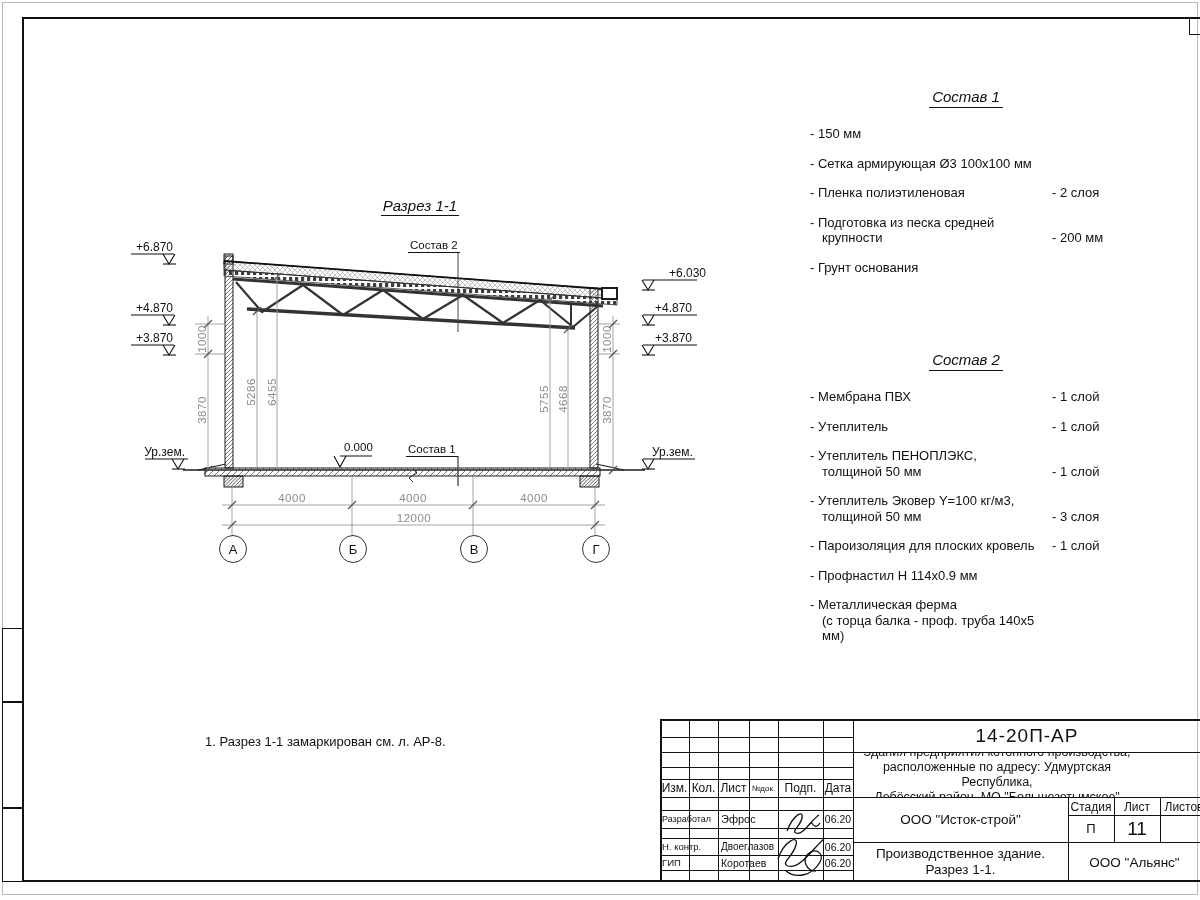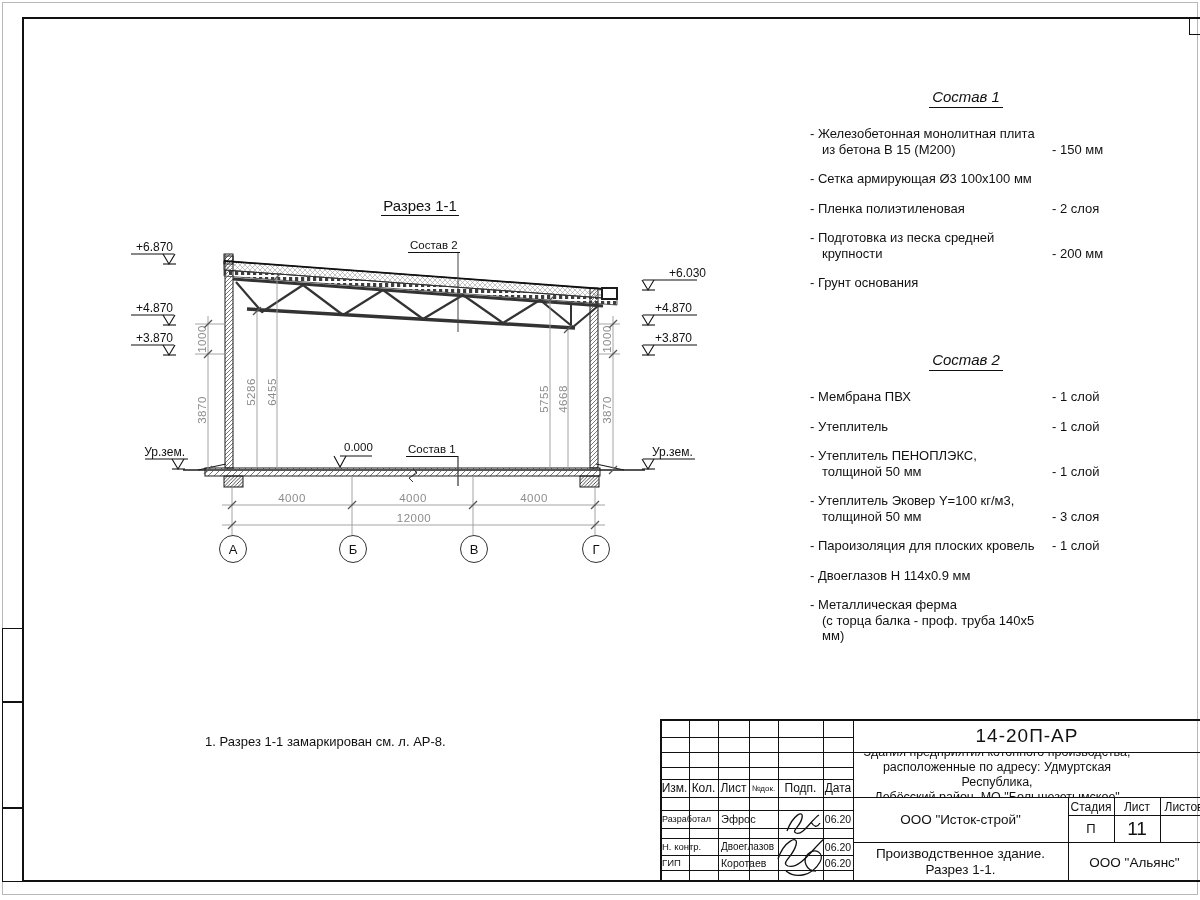--- a/index.html
+++ b/index.html
@@ -150,21 +150,21 @@
     <line x1="228" y1="509" x2="236" y2="501"></line>
       <line x1="348" y1="509" x2="356" y2="501"></line>
     <line x1="469" y1="509" x2="477" y2="501"></line>
       <line x1="591" y1="509" x2="599" y2="501"></line>
     <line x1="228" y1="529" x2="236" y2="521"></line>
       <line x1="591" y1="529" x2="599" y2="521"></line>
   </g>
 </svg>
 
 <div class="abs" style="left:360px;top:197px;width:120px;text-align:center">
-  <span class="under" style="font-size:15px">Разрез 1-1</span>
+  <span class="under" style="font-style:italic;font-size:15px">Разрез 1-1</span>
 </div>
 
 <div class="abs" style="left:408px;top:235px">
   <span class="under lbl">Состав 2</span>
 </div>
 <div class="abs" style="left:406px;top:439px">
   <span class="under lbl">Состав 1</span>
 </div>
 <div class="abs lbl" style="left:344px;top:441px">0.000</div>
 
@@ -201,22 +201,20 @@
 <div class="axis" style="left:460px;top:535px">
     <span>В</span>
   </div>
 <div class="axis" style="left:582px;top:535px">
     <span>Г</span>
   </div>
 
 <div class="comp" style="left:810px;top:88px">
   <div class="ttl"><span>Состав 1</span></div>
   <div class="row">
-    <span class="itxt">- Железобетонная  монолитная плита
-из бетона В 15 (М200)</span>
     <span class="ival">- 150 мм</span>
   </div>
   <div class="row">
     <span class="itxt">- Сетка армирующая Ø3 100х100 мм</span>
     <span class="ival"></span>
   </div>
   <div class="row">
     <span class="itxt">- Пленка полиэтиленовая</span>
     <span class="ival">-  2 слоя</span>
   </div>
@@ -249,21 +247,21 @@
   <div class="row">
     <span class="itxt">- Утеплитель Эковер Y=100 кг/м3,
 толщиной 50 мм</span>
     <span class="ival">- 3 слоя</span>
   </div>
   <div class="row">
     <span class="itxt">- Пароизоляция для плоских кровель</span>
     <span class="ival">- 1 слой</span>
   </div>
   <div class="row">
-    <span class="itxt">- Двоеглазов Н 114х0.9 мм</span>
+    <span class="itxt">- Профнастил Н 114х0.9 мм</span>
     <span class="ival"></span>
   </div>
   <div class="row">
     <span class="itxt">- Металлическая ферма
 (с торца балка - проф. труба 140х5 мм)</span>
     <span class="ival"></span>
   </div>
 </div>
 
 <div class="abs" style="left:205px;top:734px;font-size:13px">1. Разрез 1-1 замаркирован см. л. АР-8.</div>

